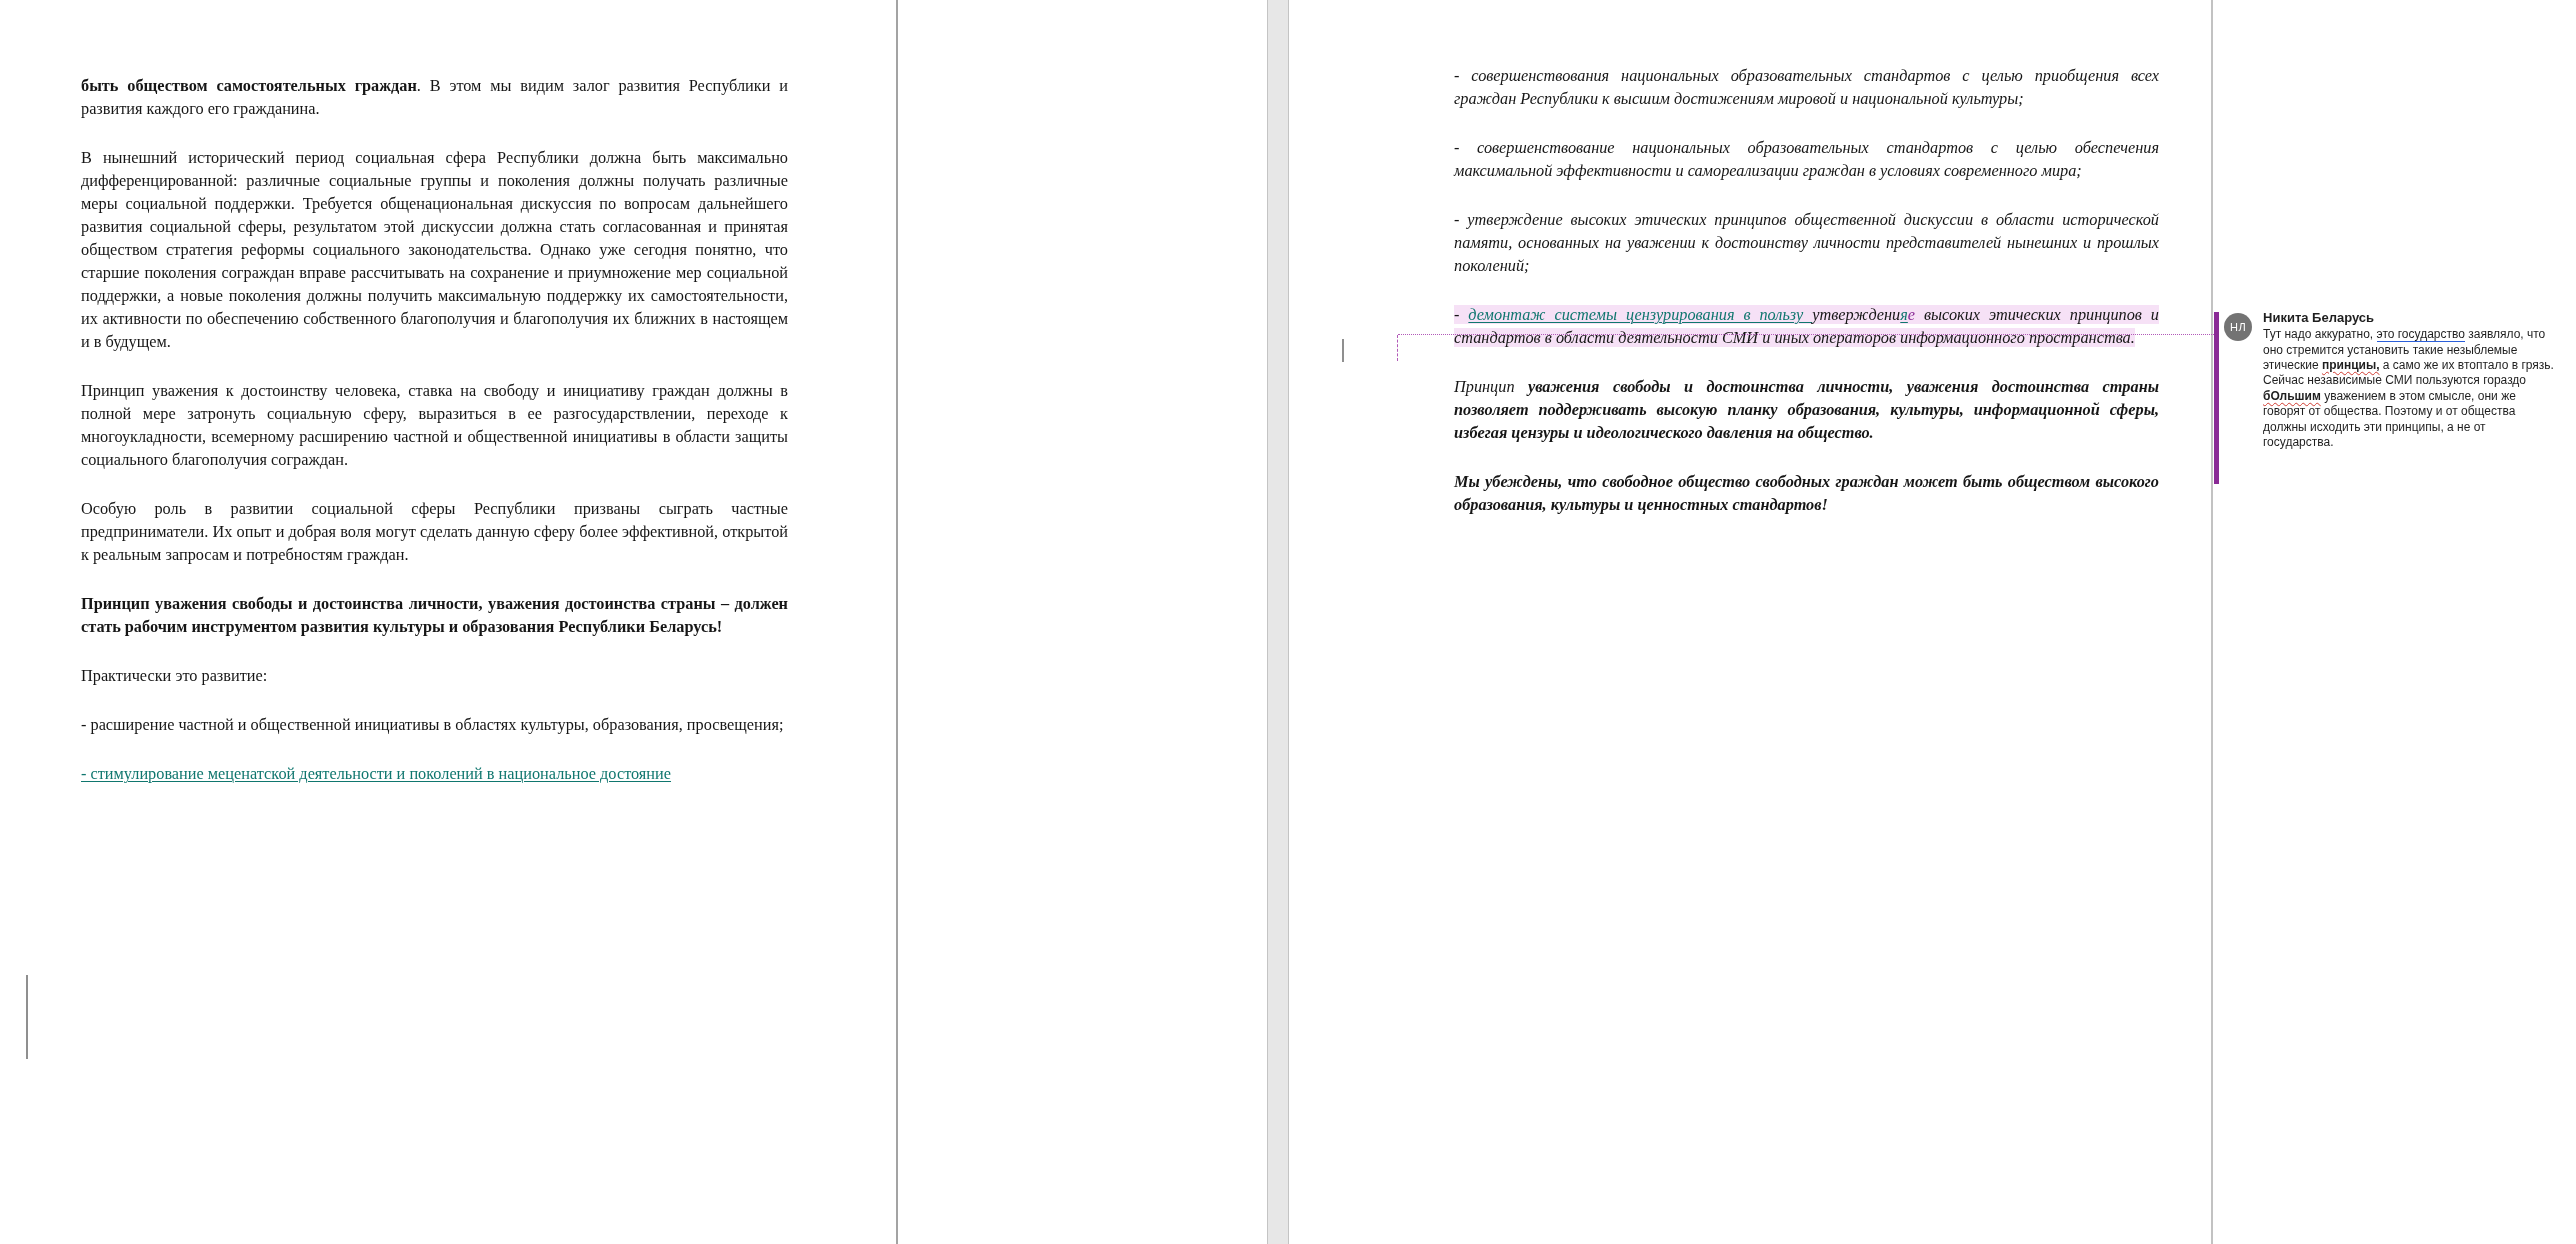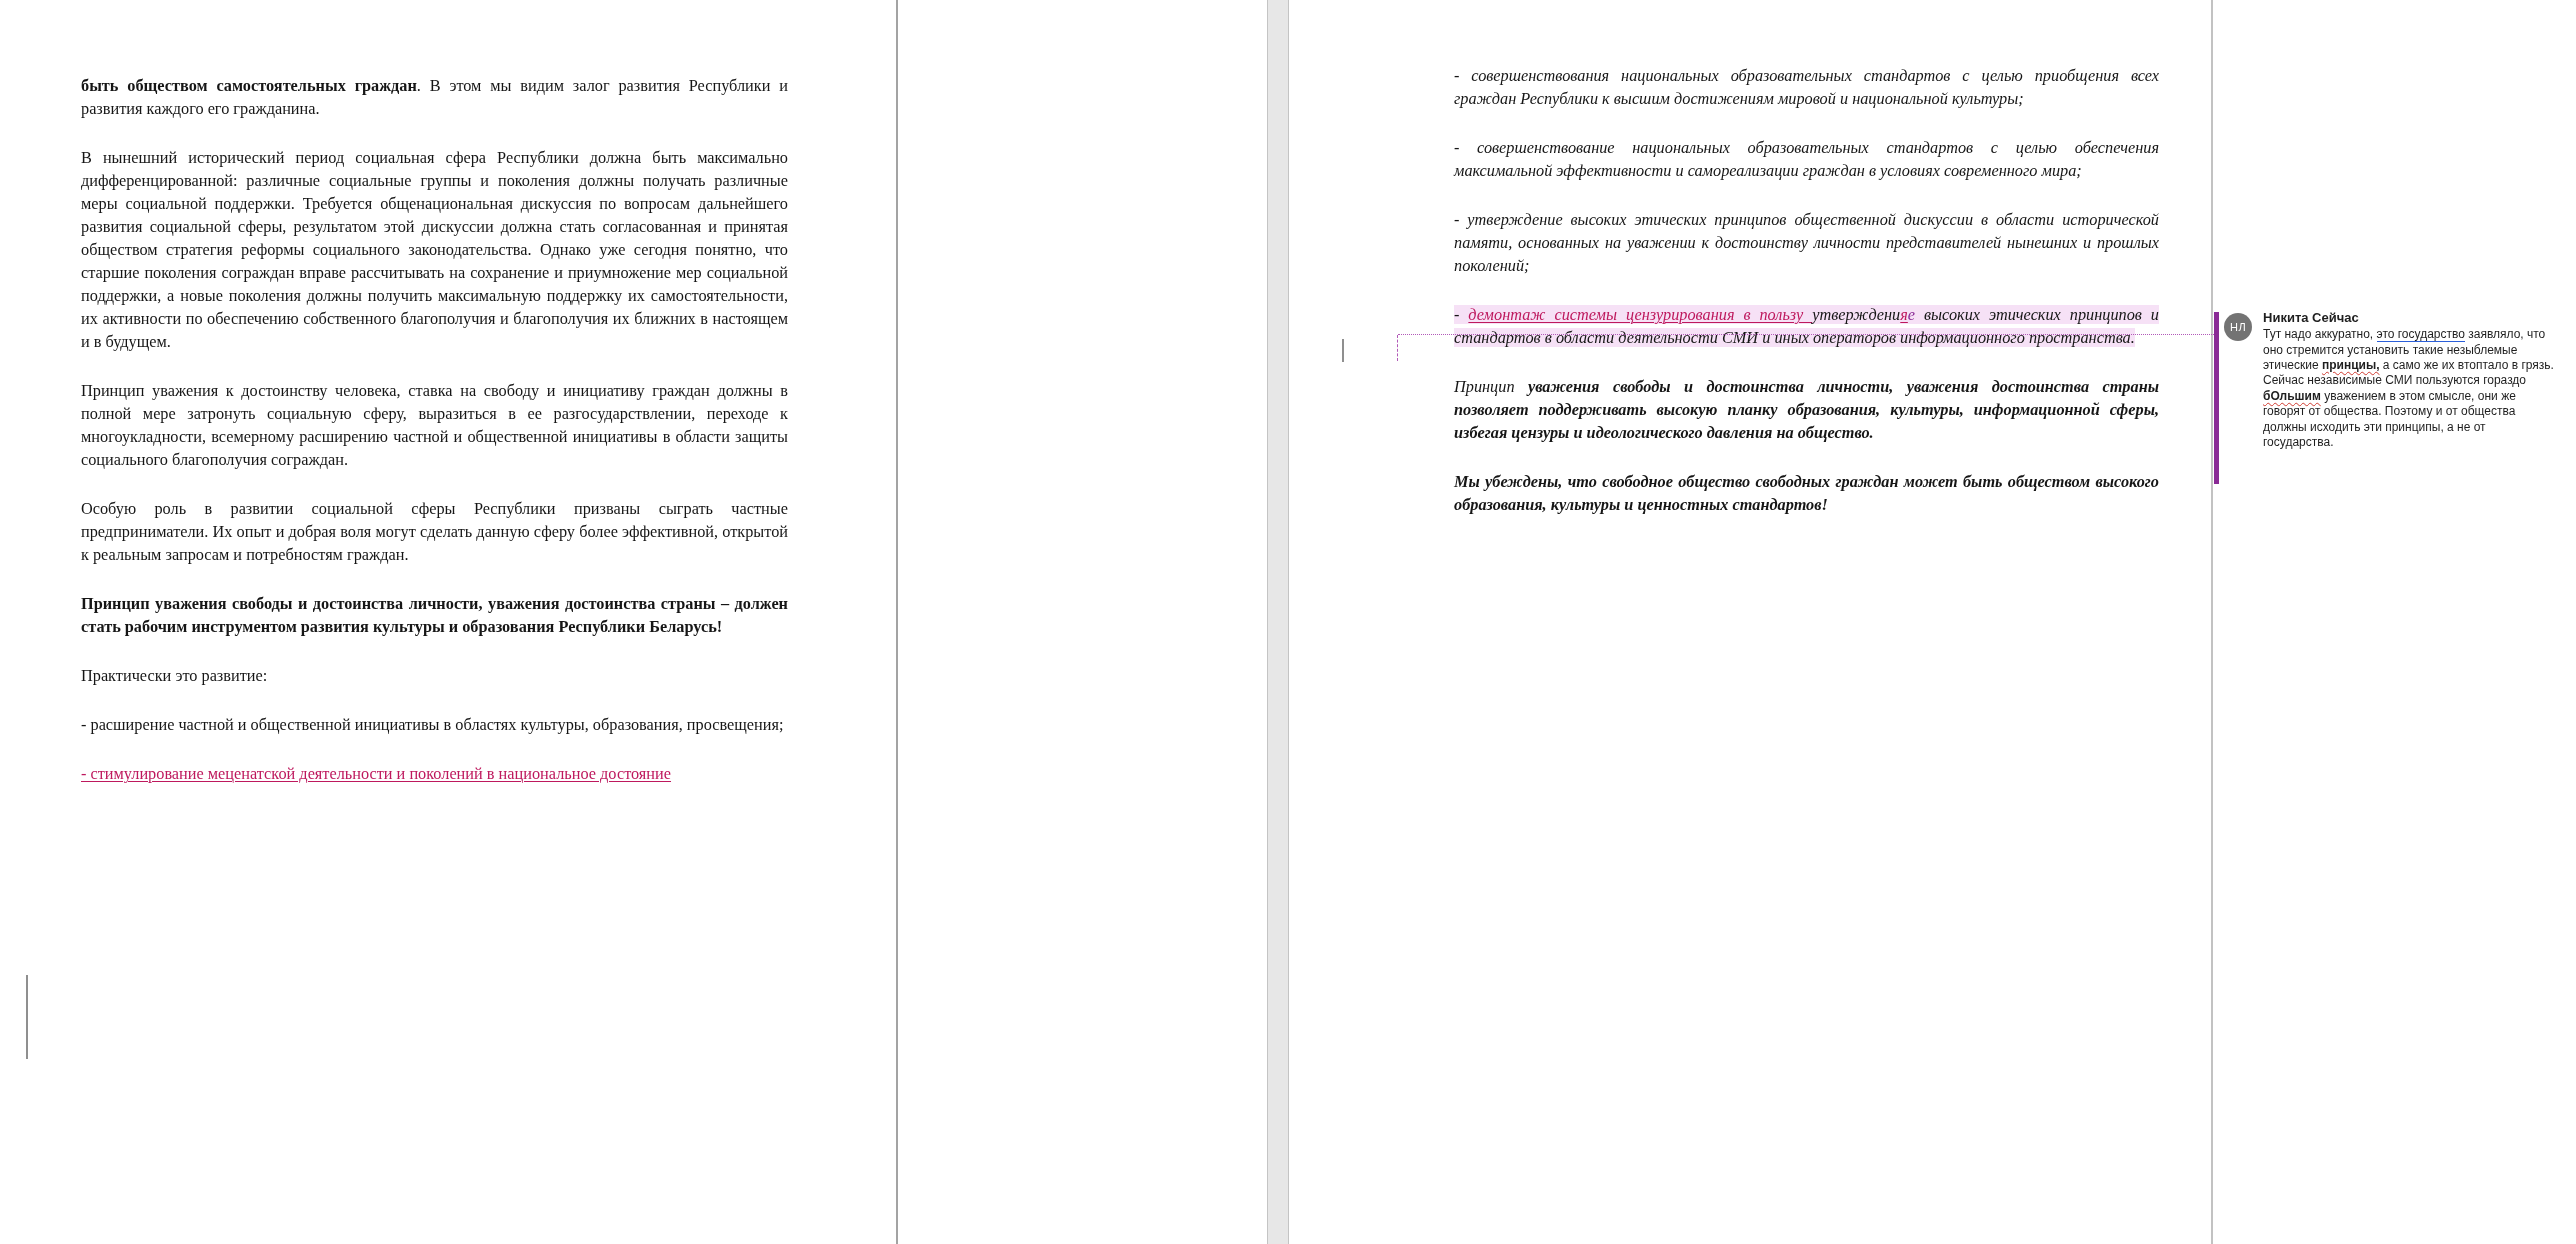--- a/index.html
+++ b/index.html
@@ -12,21 +12,21 @@
   #page2-text{left:1454px;top:64px;width:705px;font-style:italic;}
 
   .para{margin:0 0 26px 0;}
   .h1{font-weight:bold;font-size:20px;text-align:center;margin:124px 0 70px 0;line-height:26px;}
   .bold-para{font-weight:bold;}
   .hl-para{margin-top:10px;}
 
   
   .seg-n{}
   .seg-b{font-weight:bold;}
-  .seg-ins{color:#be185d;text-decoration:underline;text-decoration-thickness:1.2px;text-underline-offset:2.3px;}
+  .seg-ins{color:#0f766e;text-decoration:underline;text-decoration-thickness:1.2px;text-underline-offset:2.3px;}
   .seg-insNoU{color:#8a2b96;}
   .seg-blue{border-bottom:1.6px solid #2b5fd9;}
   .seg-spell{text-decoration:underline wavy #d03b30 1.2px;text-underline-offset:2.3px;font-weight:bold;}
 
   .hl{background:#f6e1f6;}
 
   
   .v-line{position:absolute;top:0;height:1245px;width:1.6px;}
   #page1-right-edge{left:896px;background:#a3a3a3;}
   #page2-right-edge{left:2211px;background:#c2c2c2;}
@@ -85,18 +85,18 @@
 
   <div id="change-bar-page1" class="change-bar"></div>
   <div id="change-bar-page2" class="change-bar"></div>
 
   <div id="comment-connector"></div>
   <div id="highlight-left-dash"></div>
   <div id="comment-thread-bar"></div>
 
   <div id="comment-card">
     <div id="comment-avatar">НЛ</div>
-    <div id="comment-author">Никита Сейчас</div>
+    <div id="comment-author">Никита Беларусь</div>
     <div id="comment-body"><span class="seg-n">Тут надо аккуратно, </span><span class="seg-blue">это государство</span><span class="seg-n"> заявляло, что оно стремится установить такие незыблемые этические </span><span class="seg-spell">принциы,</span><span class="seg-n"> а само же их втоптало в грязь. Сейчас независимые СМИ пользуются гораздо </span><span class="seg-spell">бОльшим</span><span class="seg-n"> уважением в этом смысле, они же говорят от общества. Поэтому и от общества должны исходить эти принципы, а не от государства.</span></div>
   </div>
 
 </div>
 
 
 </body></html>

